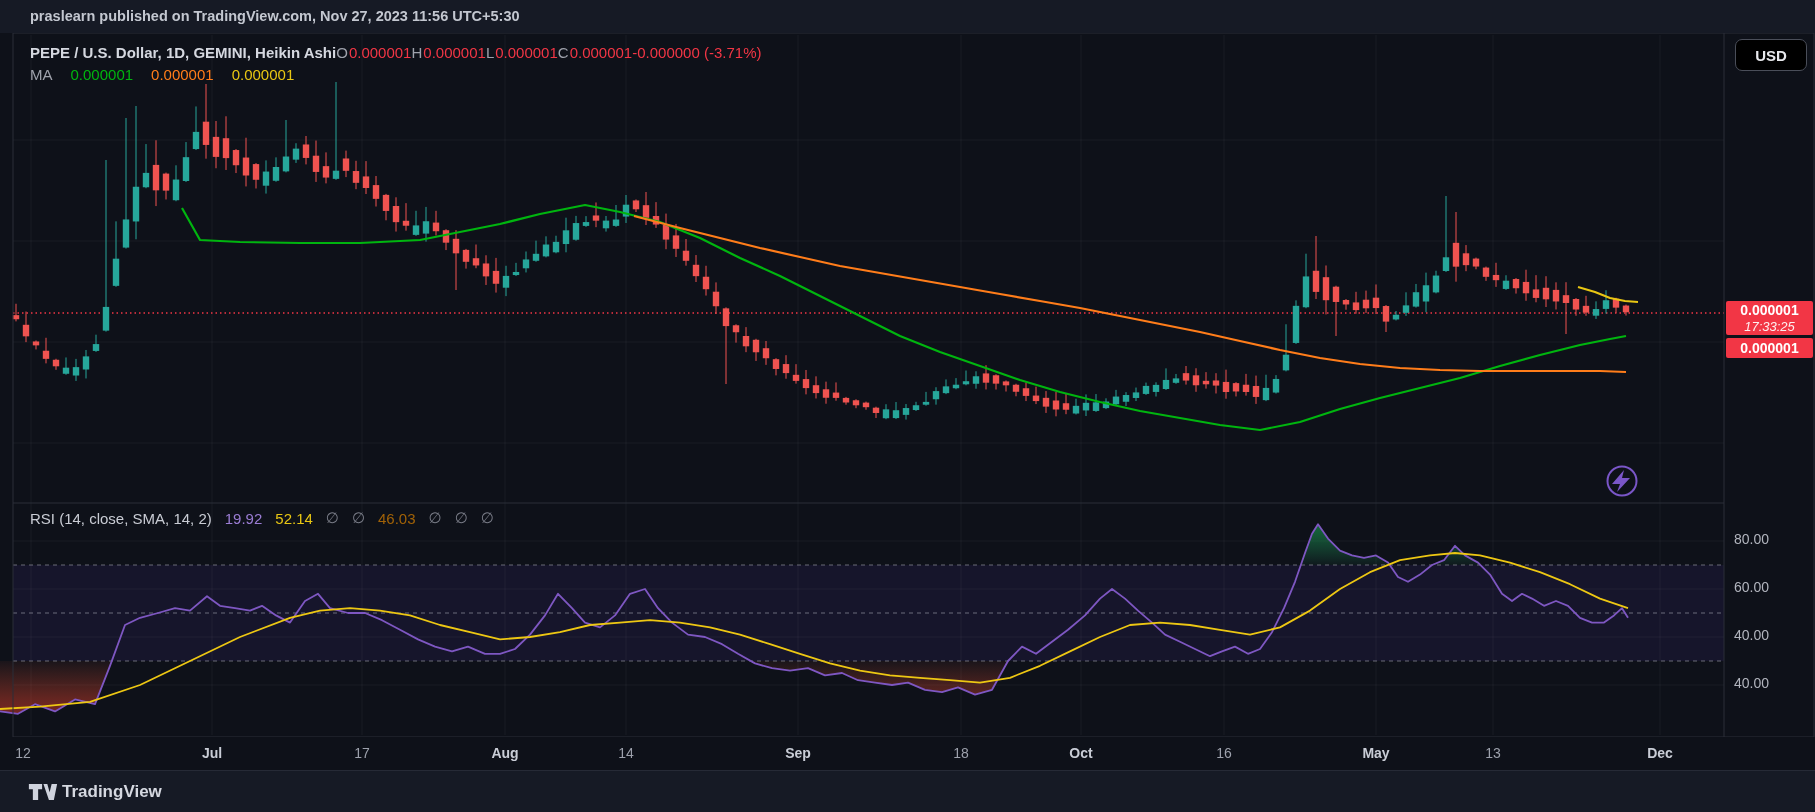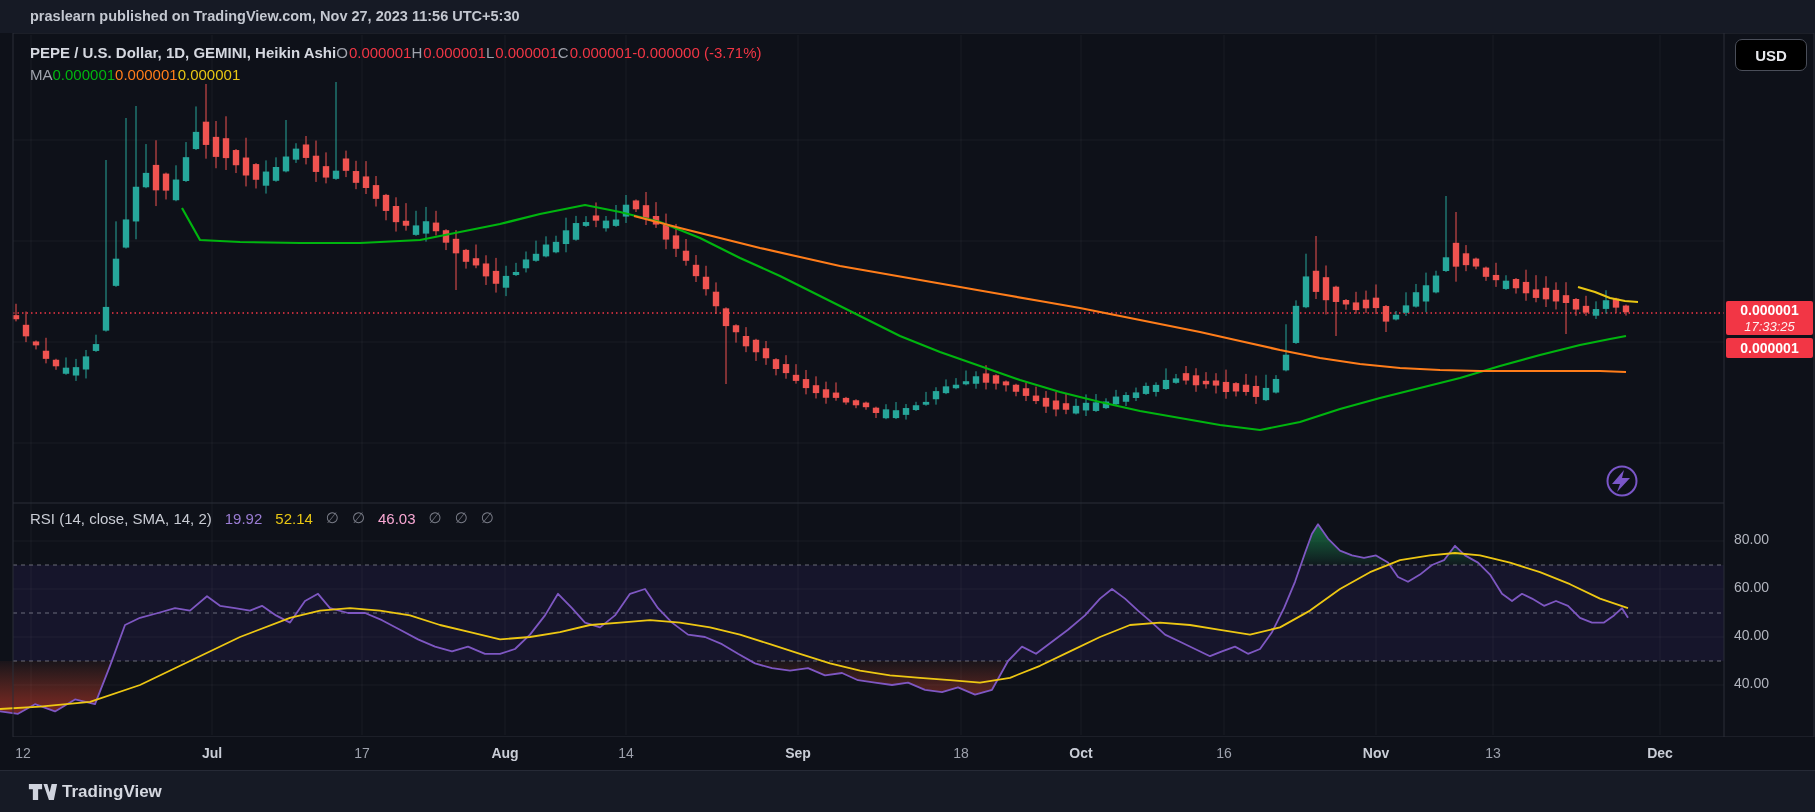--- a/index.html
+++ b/index.html
@@ -4,21 +4,21 @@
 <style>
   html,body{margin:0;padding:0;background:#0e1119;}
   #app{position:relative;width:1815px;height:812px;background:#0e1119;overflow:hidden;
        font-family:"Liberation Sans",sans-serif;-webkit-font-smoothing:antialiased;}
   .strip{position:absolute;left:0;width:1815px;background:#161a25;}
   #header-bar{top:0;height:33px;}
   #header-text{position:absolute;left:30px;top:0;line-height:33px;font-size:14.5px;font-weight:600;color:#c3c7d0;}
   #main-chart{position:absolute;left:0;top:33px;width:1815px;height:704px;}
   .legend-row{position:absolute;display:flex;align-items:center;font-size:15px;white-space:nowrap;z-index:5;}
   #symbol-legend{left:30px;top:44px;}
-  #ma-legend{left:30px;top:66px;gap:0;justify-content:center;}
+  #ma-legend{left:30px;top:66px;gap:18px;justify-content:center;}
   #rsi-legend{left:30px;top:509px;gap:13px;}
   .lg-title{color:#d5d8e0;font-weight:600;}
   .lg-key{color:#9fa2ac;}
   .lg-pair{display:flex;gap:1px;}
   #time-axis{position:absolute;left:0;top:737px;width:1724px;height:32px;}
   .x-tick{position:absolute;top:0;line-height:32px;transform:translateX(-50%);font-size:14px;color:#9da1ac;}
   .x-tick.major{color:#c9cdd6;font-weight:600;}
   #price-axis{position:absolute;left:1725px;top:33px;width:90px;height:704px;}
   .rsi-tick{position:absolute;left:9px;font-size:14px;color:#b2b5be;text-align:center;}
   .axis-box{position:absolute;left:1px;width:87px;border-radius:2px;background:#f23645;color:#fff;
@@ -449,37 +449,37 @@
       <span style="color:#00b50f">0.000001</span>
       <span style="color:#ff7d1a">0.000001</span>
       <span style="color:#e8c613">0.000001</span>
     </div>
   <div class="legend-row" id="rsi-legend">
       <span style="color:#c9ccd4">RSI (14, close, SMA, 14, 2)</span>
       <span style="color:#9b7dd4">19.92</span>
       <span style="color:#e8c613">52.14</span>
       <span style="color:#787b86">∅</span>
       <span style="color:#787b86">∅</span>
-      <span style="color:#f9a8d4">46.03</span>
+      <span style="color:#a16207">46.03</span>
       <span style="color:#787b86">∅</span>
       <span style="color:#787b86">∅</span>
       <span style="color:#787b86">∅</span>
     </div>
 
   <div id="time-axis">
       <span class="x-tick" style="left:23px">12</span>
       <span class="x-tick major" style="left:212px">Jul</span>
       <span class="x-tick" style="left:362px">17</span>
       <span class="x-tick major" style="left:505px">Aug</span>
       <span class="x-tick" style="left:626px">14</span>
       <span class="x-tick major" style="left:798px">Sep</span>
       <span class="x-tick" style="left:961px">18</span>
       <span class="x-tick major" style="left:1081px">Oct</span>
       <span class="x-tick" style="left:1224px">16</span>
-      <span class="x-tick major" style="left:1376px">Nov</span>
+      <span class="x-tick major" style="left:1376px">May</span>
       <span class="x-tick" style="left:1493px">13</span>
       <span class="x-tick major" style="left:1660px">Dec</span>
     </div>
 
   <div id="price-axis">
     <button id="usd-button">USD</button>
     <div class="axis-box" id="last-price-box">
       <span class="px">0.000001</span>
       <span class="cd">17:33:25</span>
     </div>

